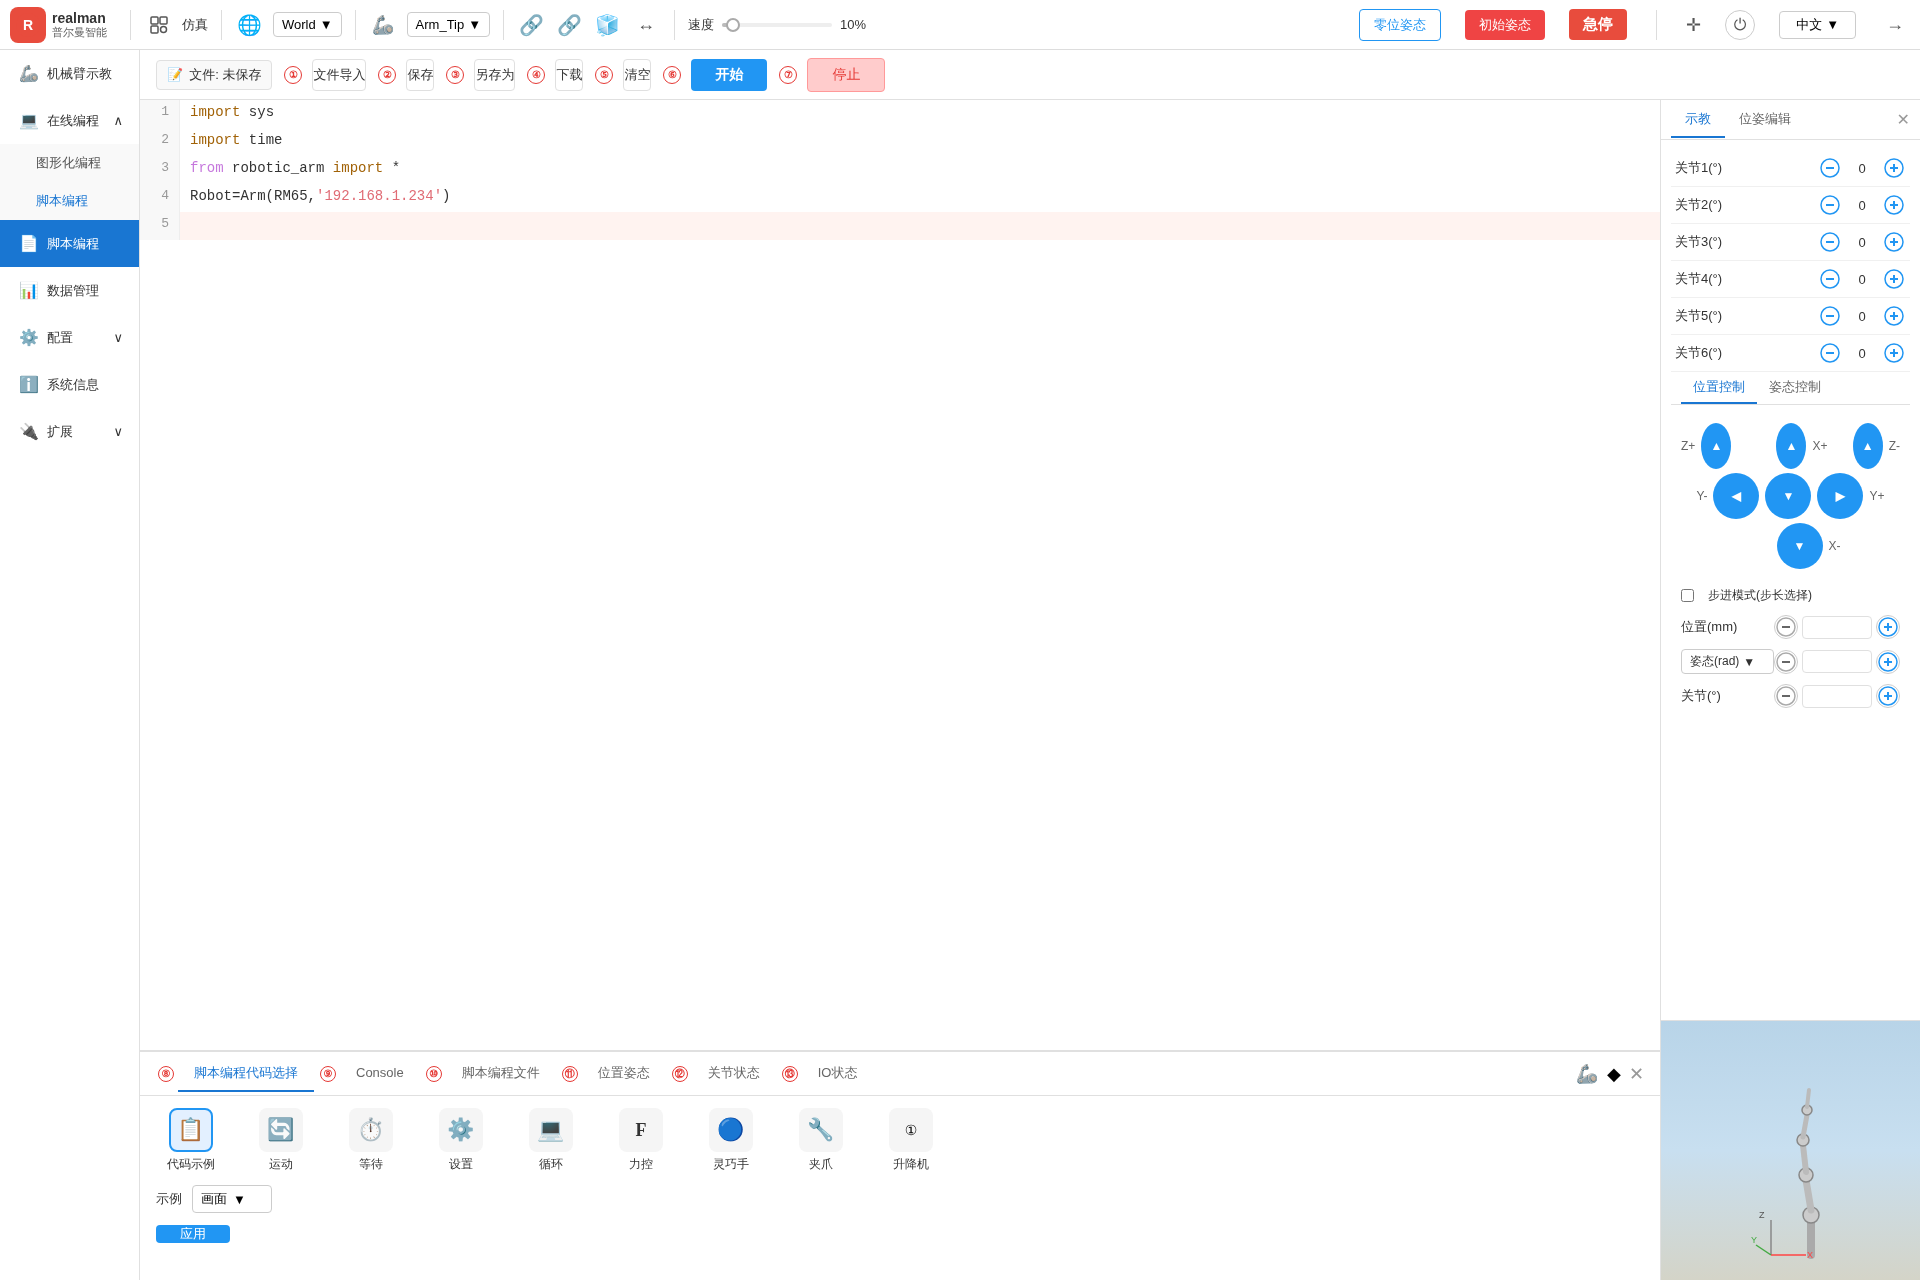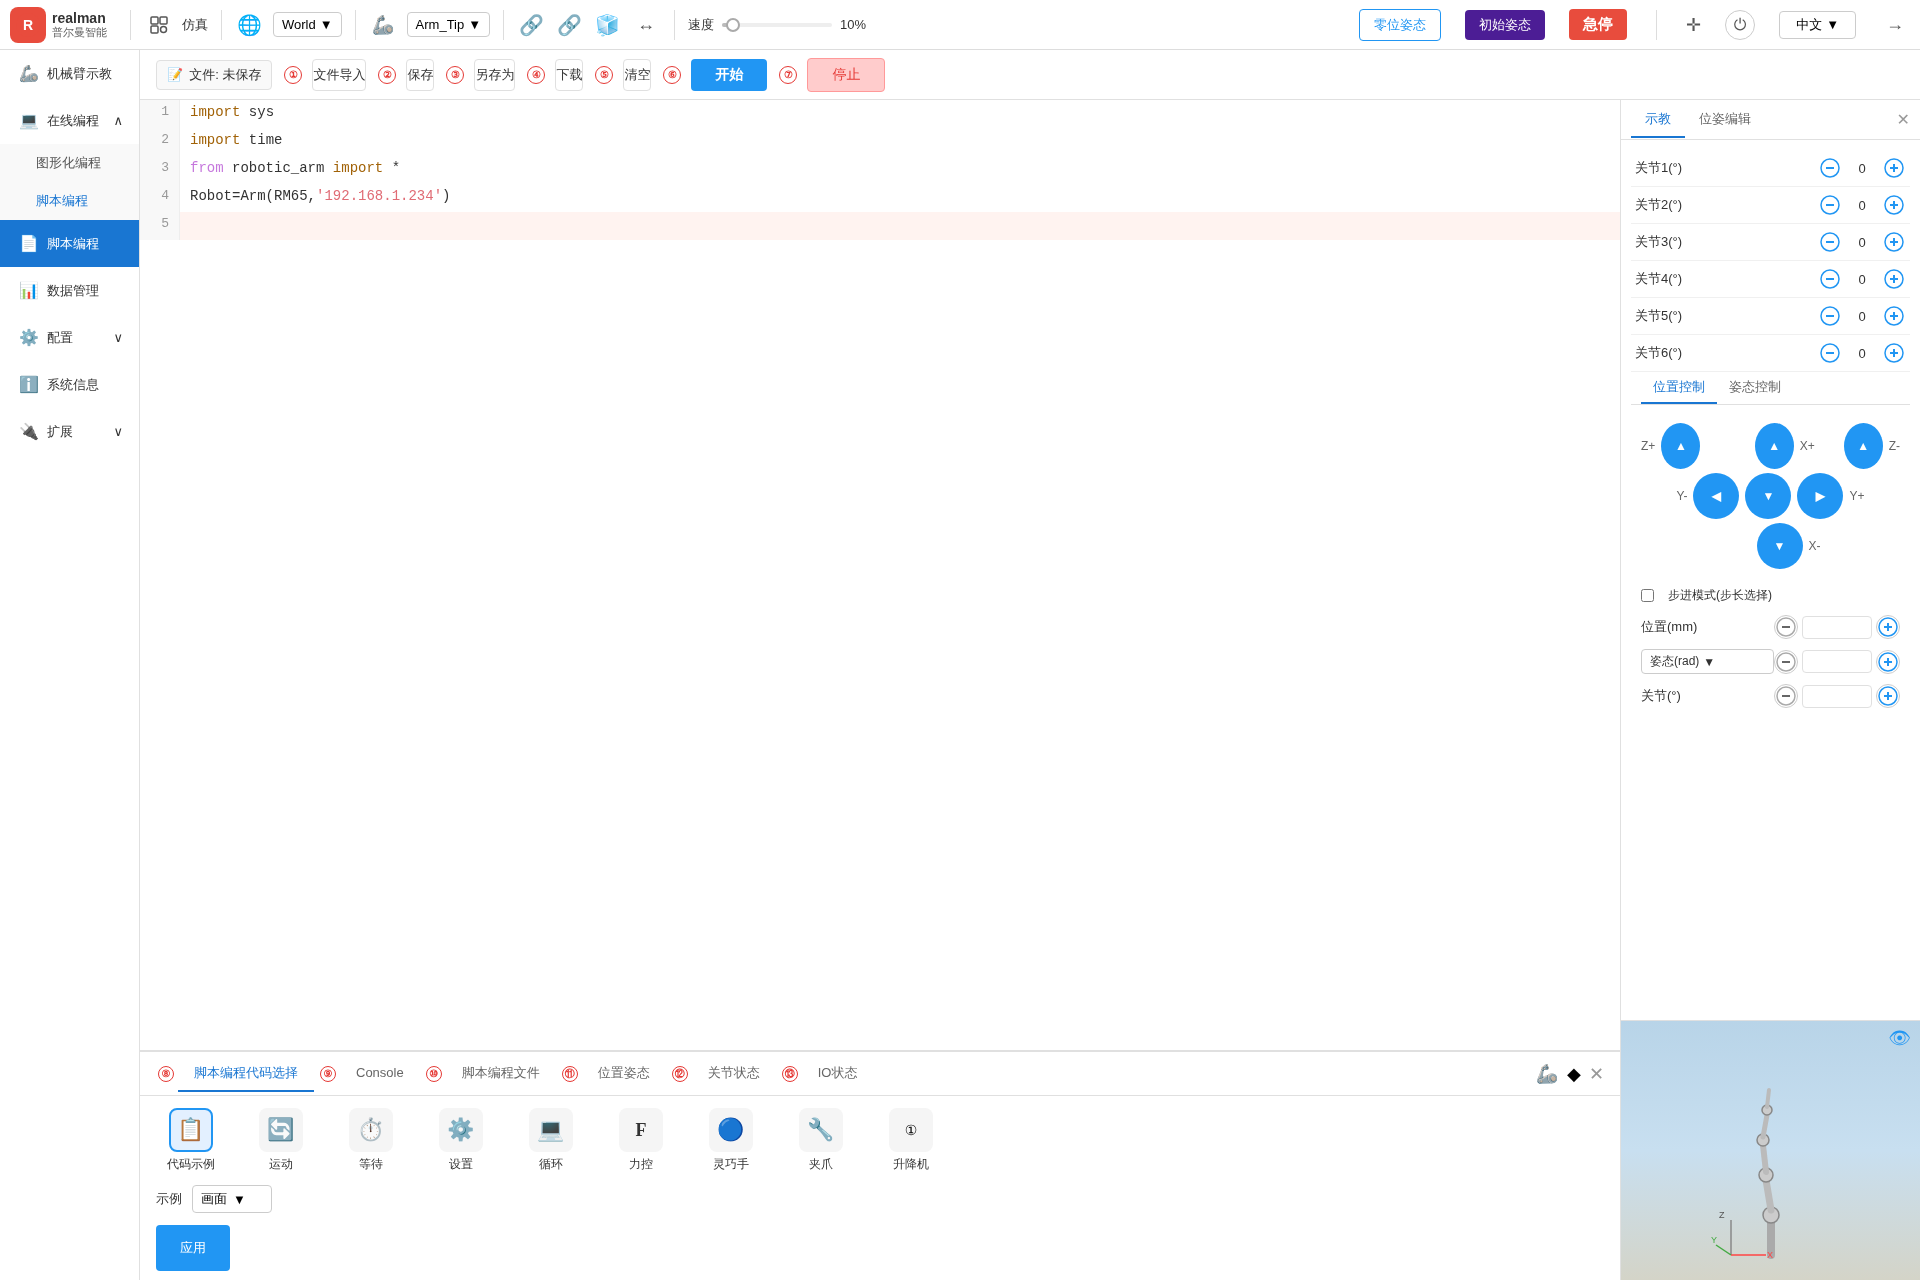--- a/index.html
+++ b/index.html
@@ -51,21 +51,21 @@
     }
     .speed-control {
       display: flex; align-items: center; gap: 8px;
       font-size: 13px; color: #333;
     }
     .btn-zero-pos {
       background: #fff; border: 1px solid #2196f3; color: #2196f3;
       padding: 6px 14px; border-radius: 4px; cursor: pointer; font-size: 13px;
     }
     .btn-init-pos {
-      background: #4c1d95; border: none; color: #fff;
+      background: #ef4444; border: none; color: #fff;
       padding: 6px 14px; border-radius: 4px; cursor: pointer; font-size: 13px;
     }
     .btn-emergency {
       background: #e84c3d; border: none; color: #fff;
       padding: 6px 14px; border-radius: 4px; cursor: pointer; font-size: 15px; font-weight: bold;
     }
     .btn-power {
       width: 30px; height: 30px;
       border: 1px solid #ccc; border-radius: 50%;
       display: flex; align-items: center; justify-content: center;
@@ -286,27 +286,27 @@
     }
     .example-label { font-size: 13px; color: #333; }
     .example-select {
       border: 1px solid #ccc; border-radius: 4px;
       padding: 4px 8px; font-size: 13px;
       display: flex; align-items: center; gap: 6px; cursor: pointer;
       min-width: 80px; background: #fff;
     }
     .btn-apply {
       background: #2196f3; border: none; color: #fff;
-      padding: 14px 24px; border-radius: 4px; cursor: pointer; font-size: 13px;
+      padding: 0 24px; border-radius: 4px; cursor: pointer; font-size: 13px;
       margin-top: 12px;
     }
 
     
     .right-panel {
-      width: 300px;
+      width: 260px;
       background: #fff;
       border-left: 1px solid #e0e0e0;
       display: flex;
       flex-direction: column;
       overflow: hidden;
     }
     .right-panel-tabs {
       display: flex;
       align-items: center;
       border-bottom: 1px solid #e0e0e0;

